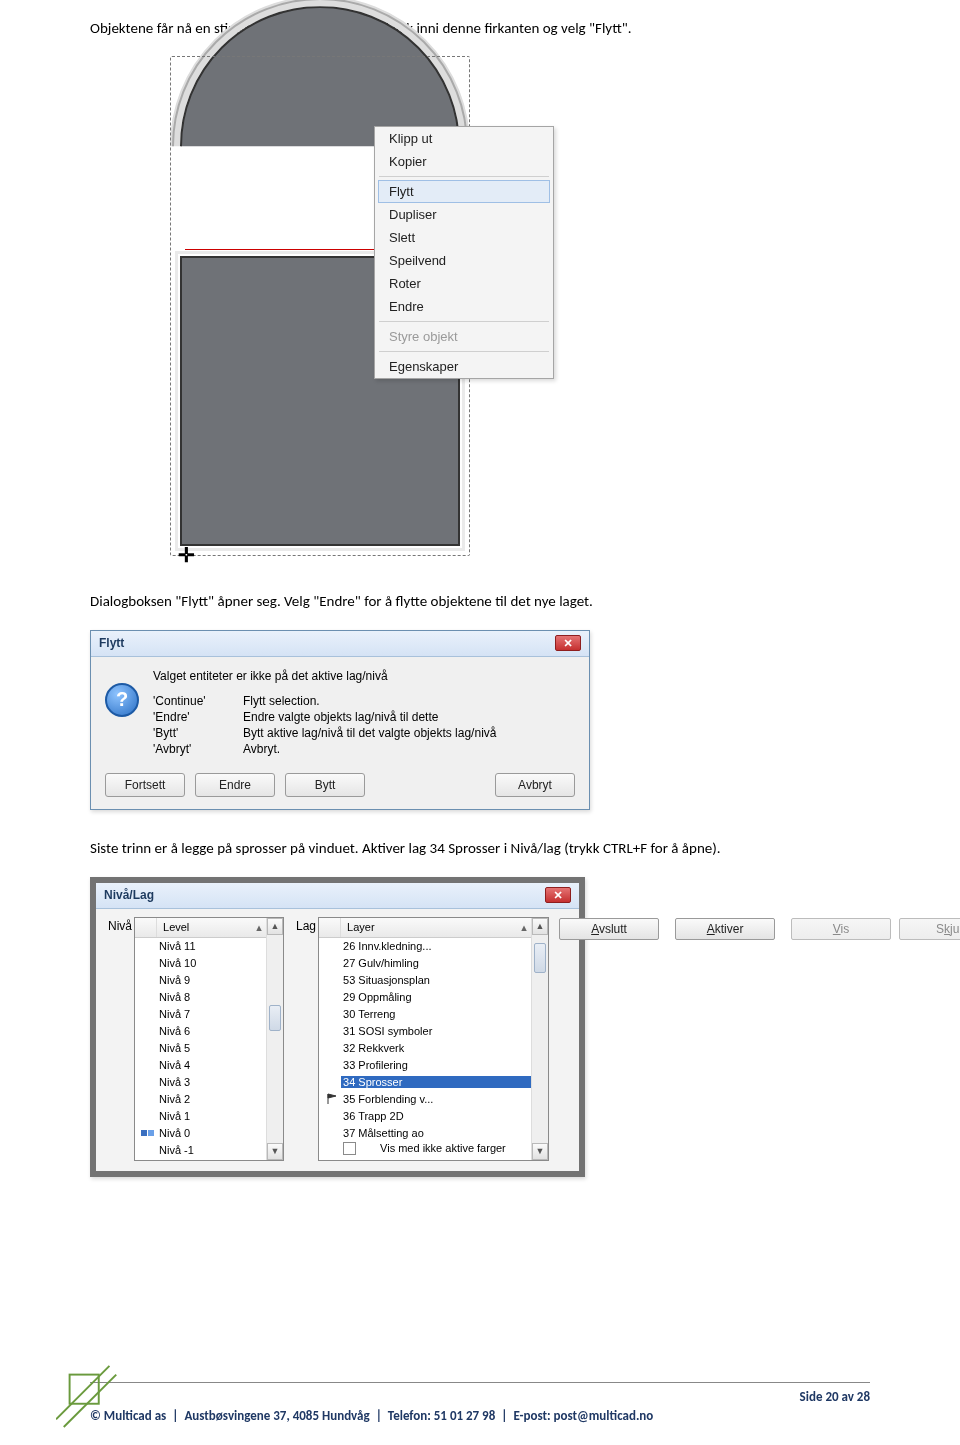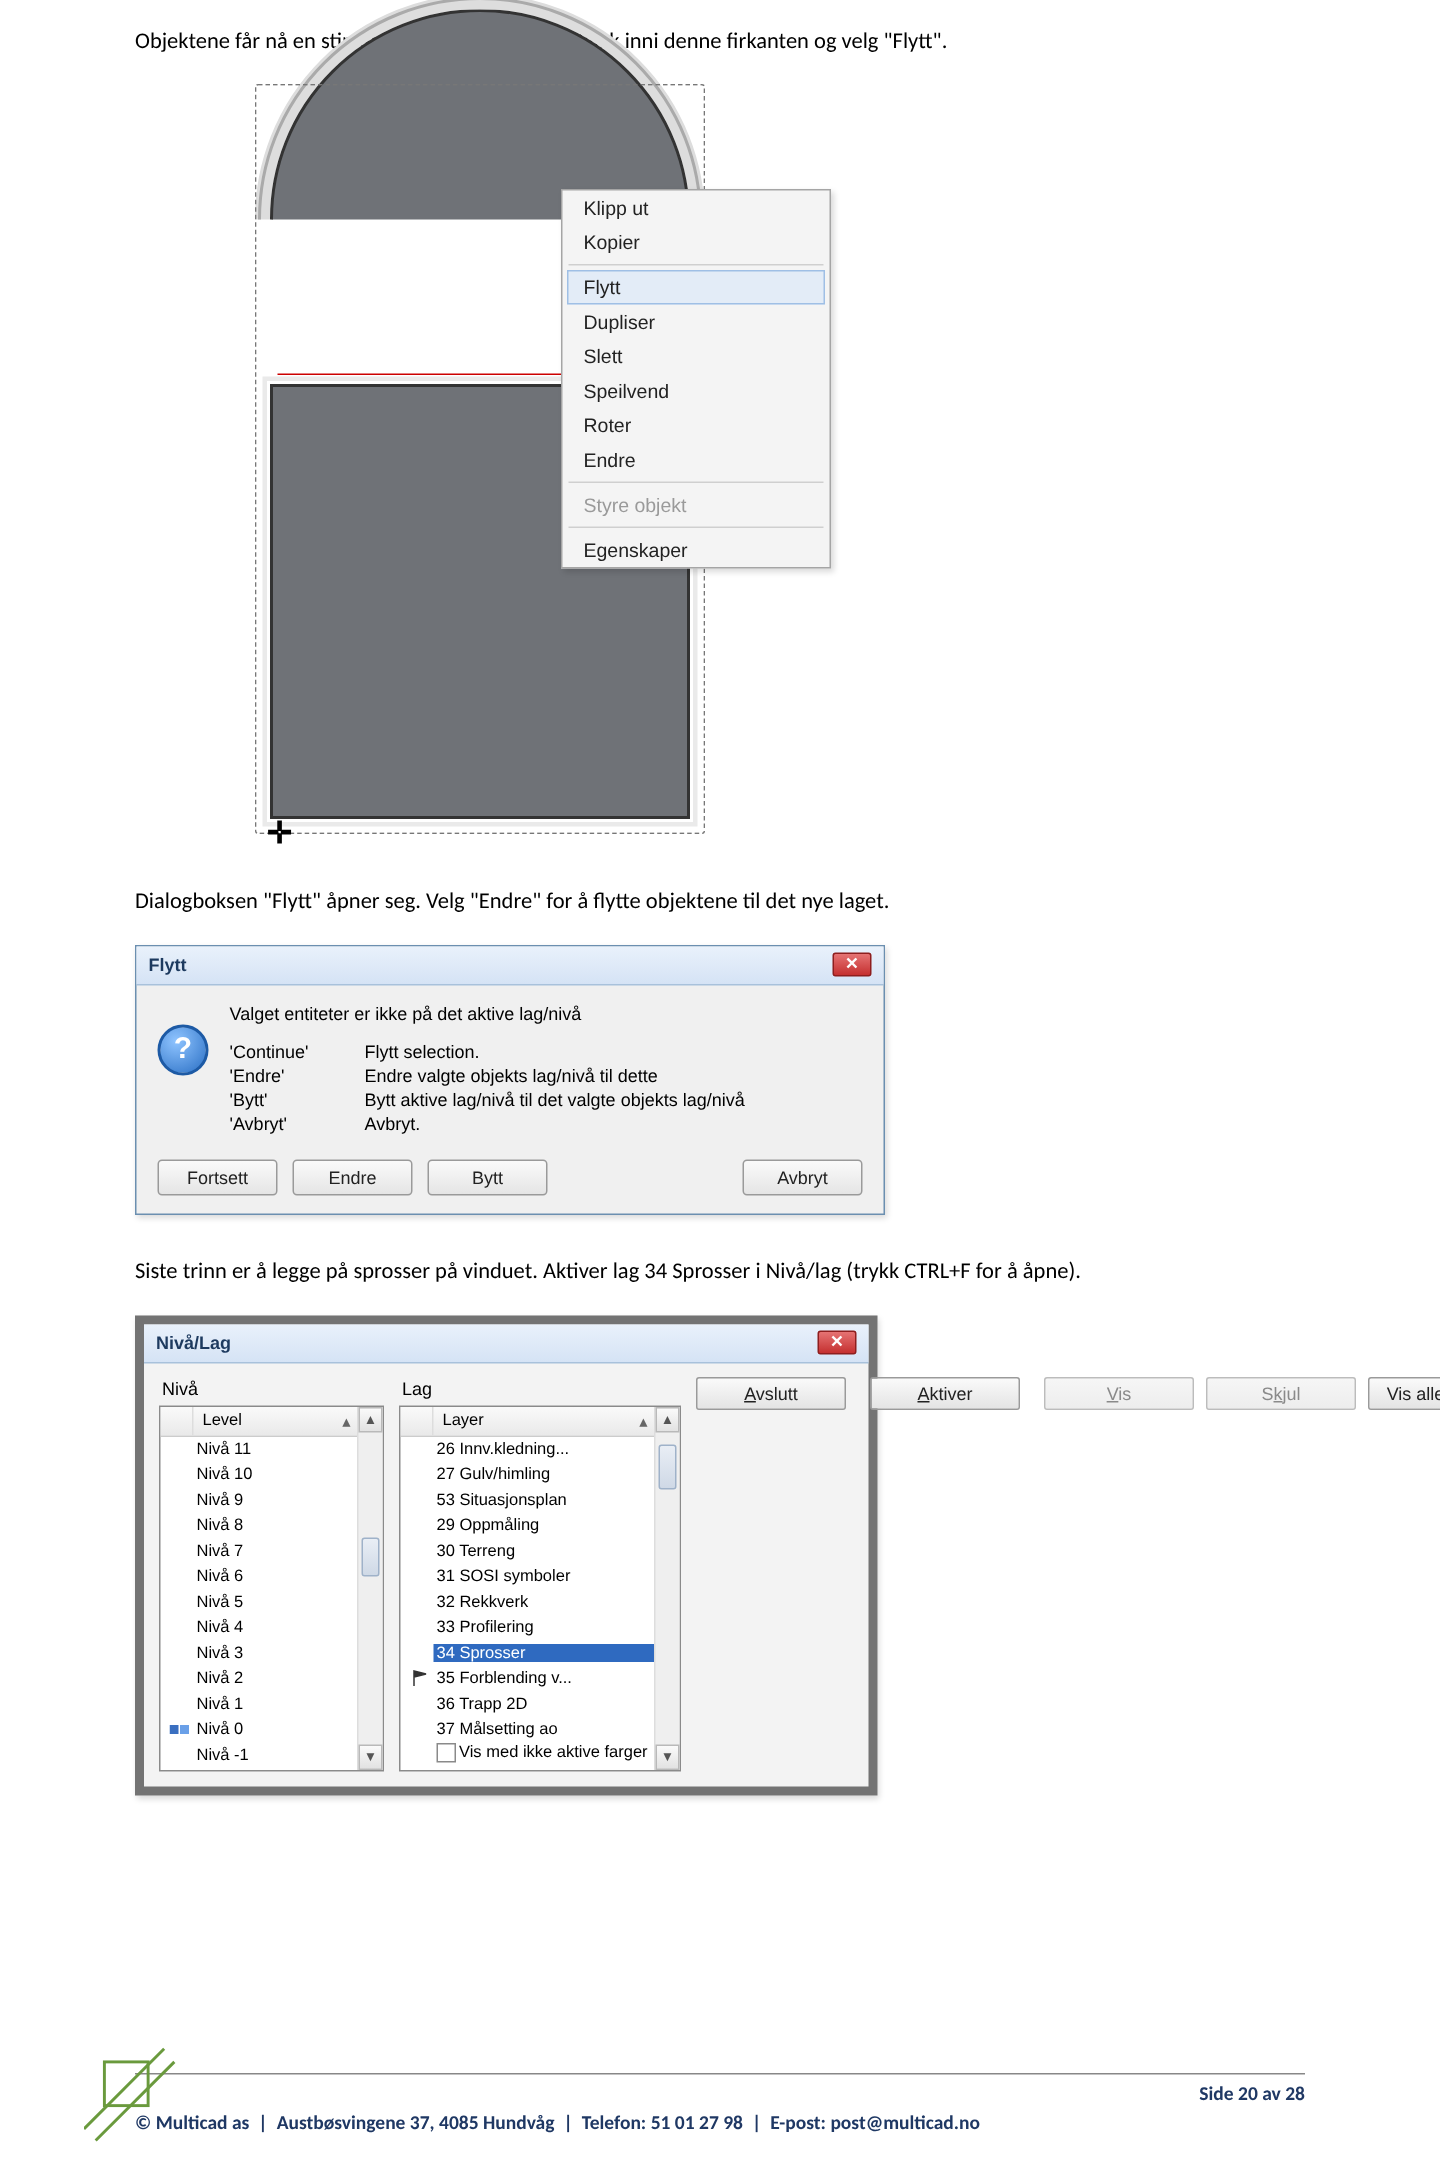--- a/index.html
+++ b/index.html
@@ -198,34 +198,34 @@
     font-size: 12px;
     box-shadow: 1px 2px 4px rgba(0,0,0,.15);
   }
   .nl-body {
     padding: 8px 10px 10px 10px;
     display: flex;
     gap: 10px;
   }
   .nl-col {
     display: flex;
-    flex-direction: column;
+    flex-direction: row;
   }
   .nl-label {
     padding: 2px 2px 4px 2px;
   }
   .listbox {
     background: #fff;
     border: 1px solid #8a8a8a;
     width: 150px;
     height: 244px;
     display: flex;
     position: relative;
   }
-  .listbox.wide { width: 188px; }
+  .listbox.wide { width: 231px; }
   .list-inner {
     flex: 1;
     overflow: hidden;
   }
   .list-header {
     display: flex;
     background: linear-gradient(#fafafa,#e9e9e9);
     border-bottom: 1px solid #ccc;
     height: 20px;
     align-items: center;
@@ -285,21 +285,21 @@
     font-size: 12px;
     color: #222;
   }
   .nl-btn.disabled {
     color: #8a8a8a;
     background: linear-gradient(#f6f6f6,#ededed);
     border-color: #bcbcbc;
   }
   .nl-footer {
     display:flex; align-items:center;
-    gap:2px;
+    gap:24px;
     padding: 0 0 2px 24px;
     font-size: 11px;
   }
   .nl-check {
     width: 13px; height: 13px;
     border: 1px solid #8a8a8a;
     background: #fff;
   }
   .underline-letter { text-decoration: underline; }
 

